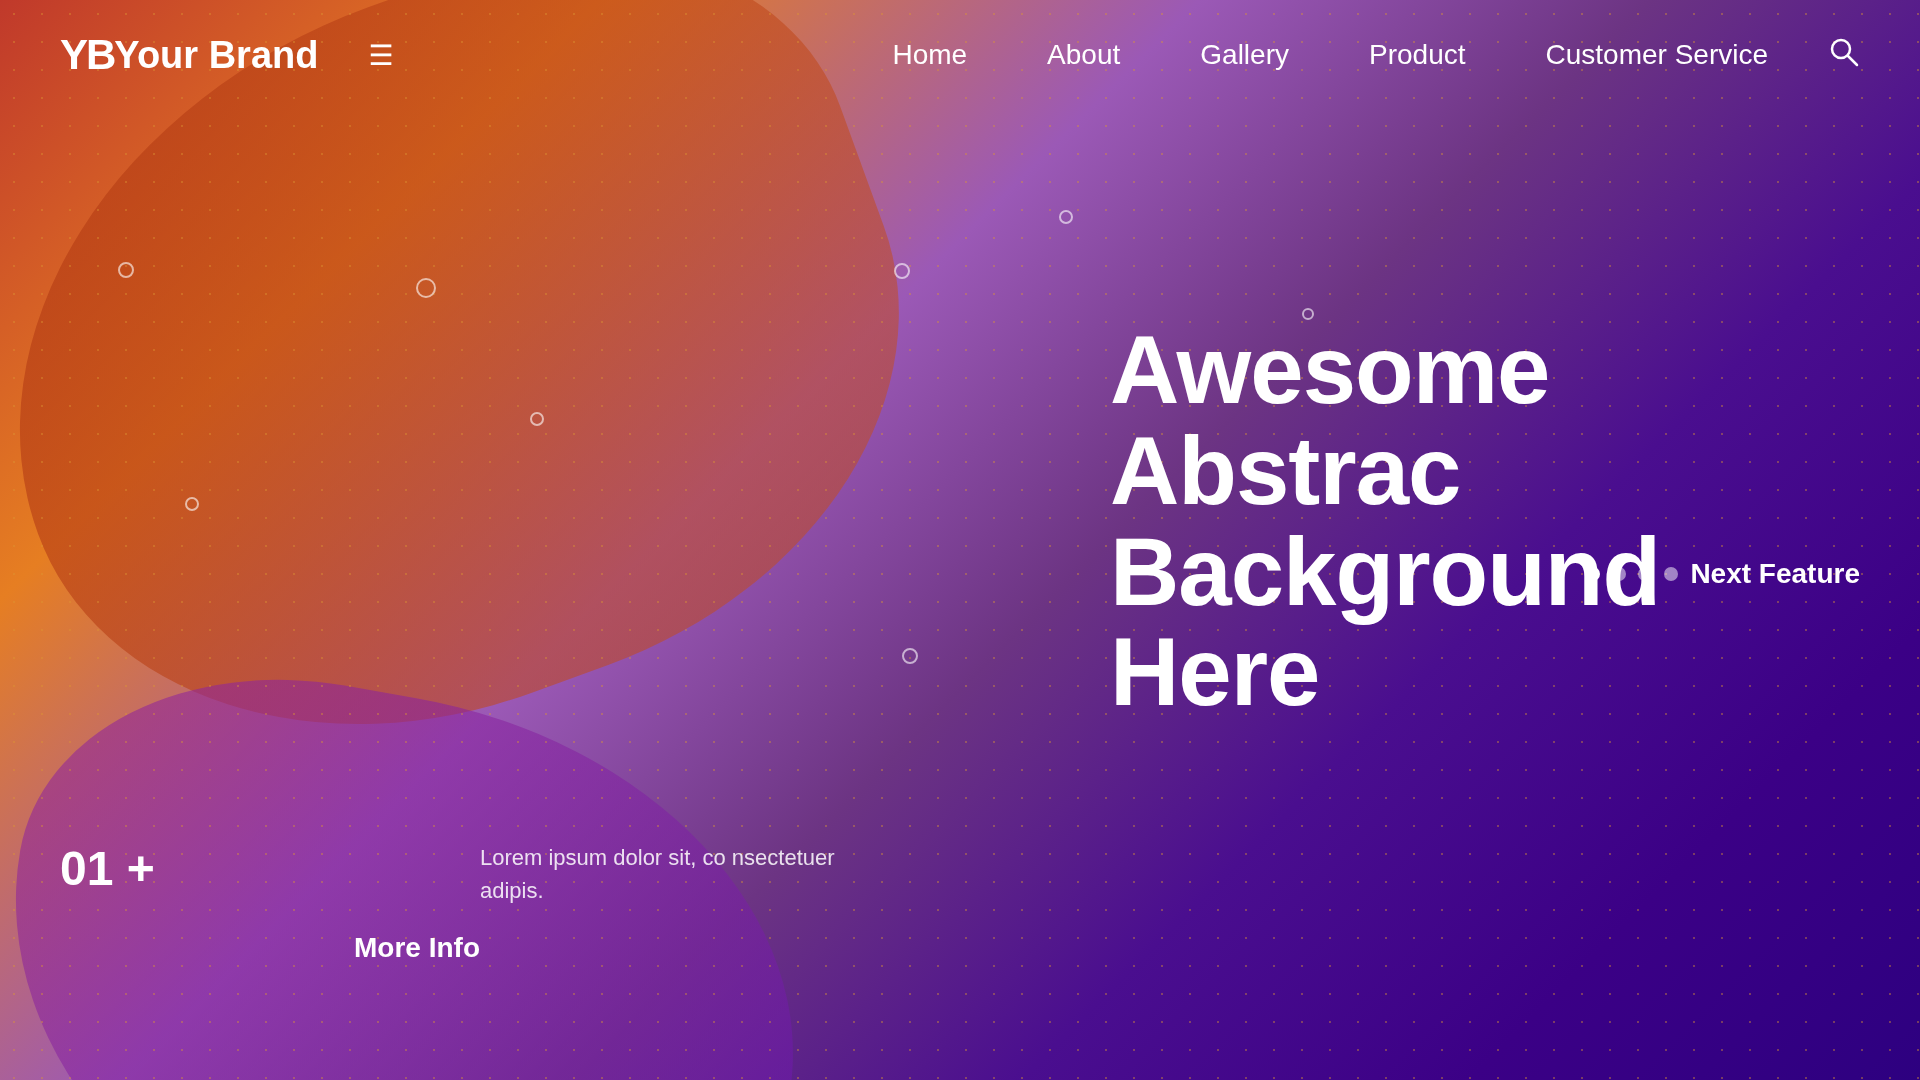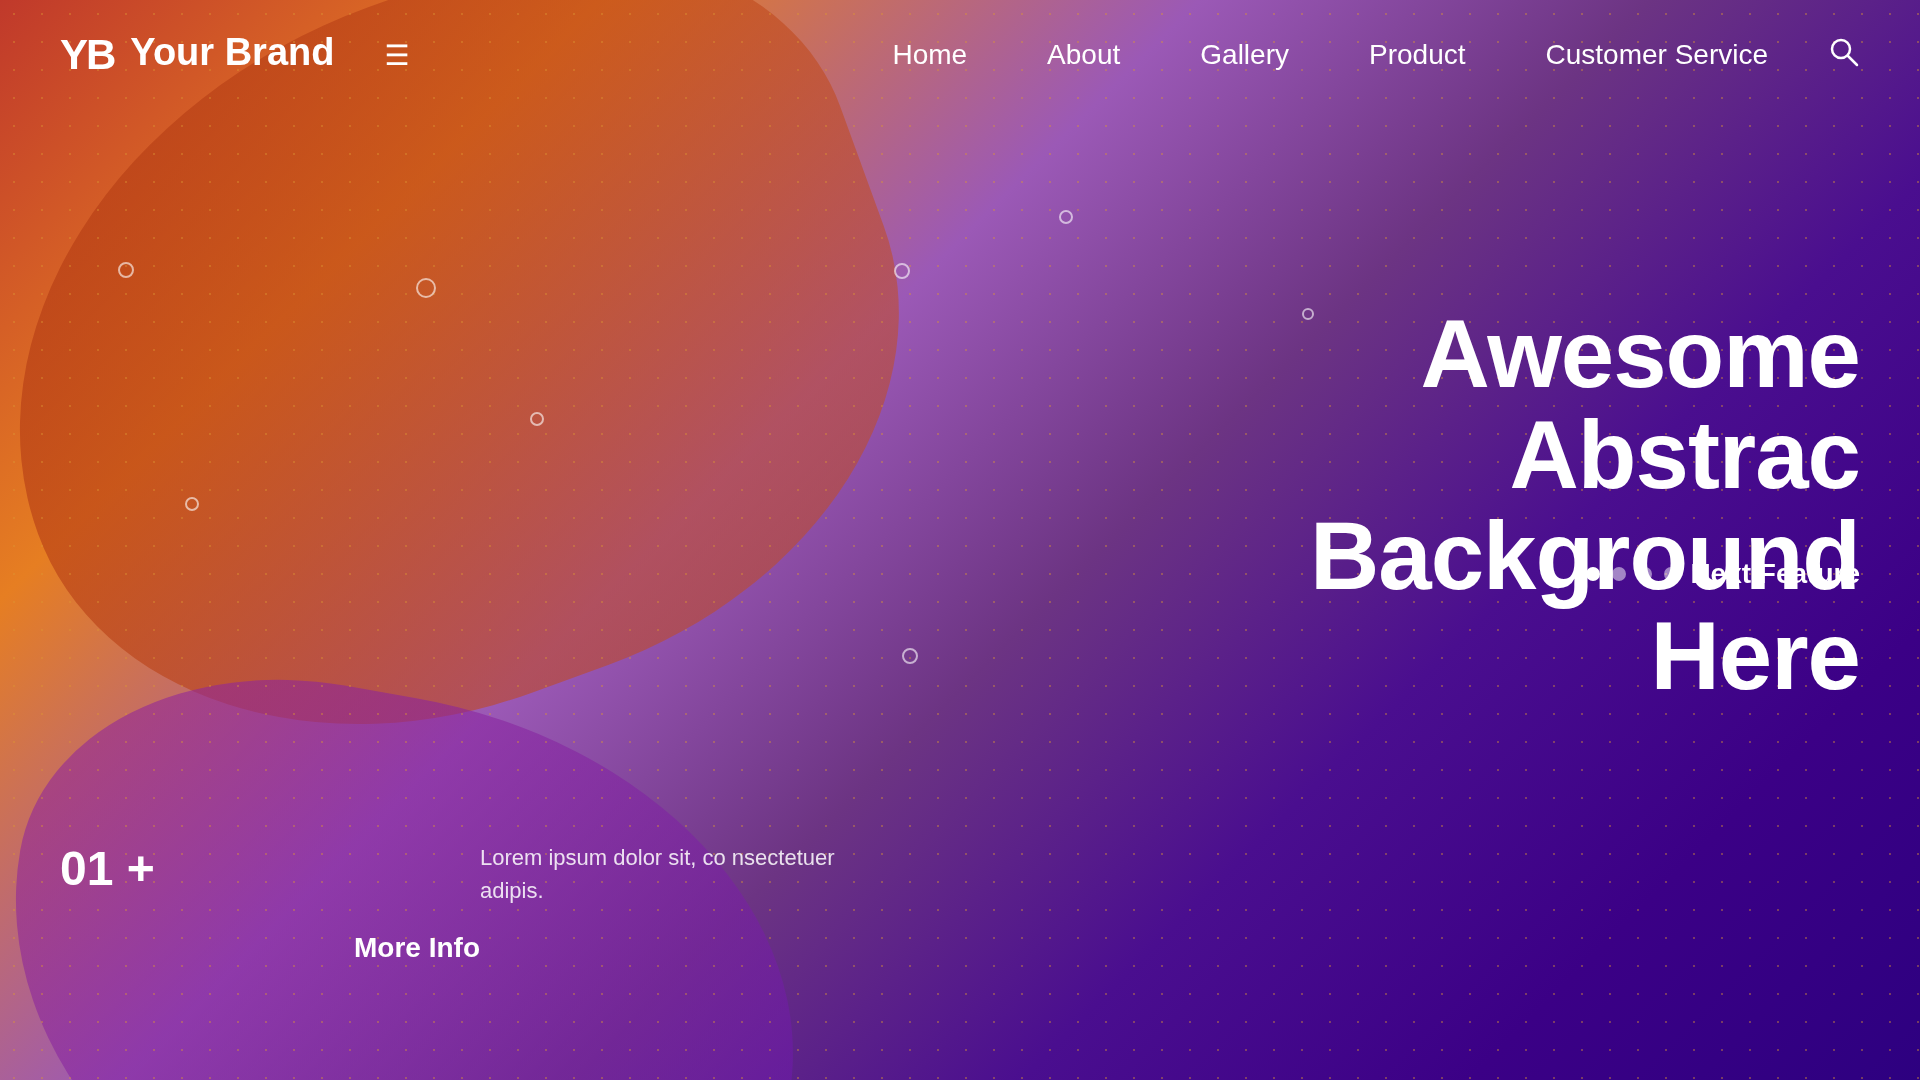--- a/index.html
+++ b/index.html
@@ -76,21 +76,22 @@
       right: 0;
       height: 110px;
       display: flex;
       align-items: center;
       padding: 0 60px;
       z-index: 100;
     }
 
     .brand-logo {
       display: flex;
-      gap: 16px;
+      align-items: center;
+      gap: 0;
       margin-right: 30px;
     }
 
     .logo-mark {
       font-size: 42px;
       font-weight: 900;
       color: white;
       letter-spacing: -2px;
     }
 
@@ -131,22 +132,22 @@
       background: none;
       border: none;
       cursor: pointer;
       font-size: 30px;
     }
 
     
     .hero-content {
       position: absolute;
       right: 60px;
-      top: 304px;
-      text-align: right;
+      top: 320px;
+      text-align: left;
       z-index: 10;
       max-width: 750px;
     }
 
     .hero-title {
       font-size: 96px;
       font-weight: 900;
       color: white;
       line-height: 1.05;
       letter-spacing: -1px;

